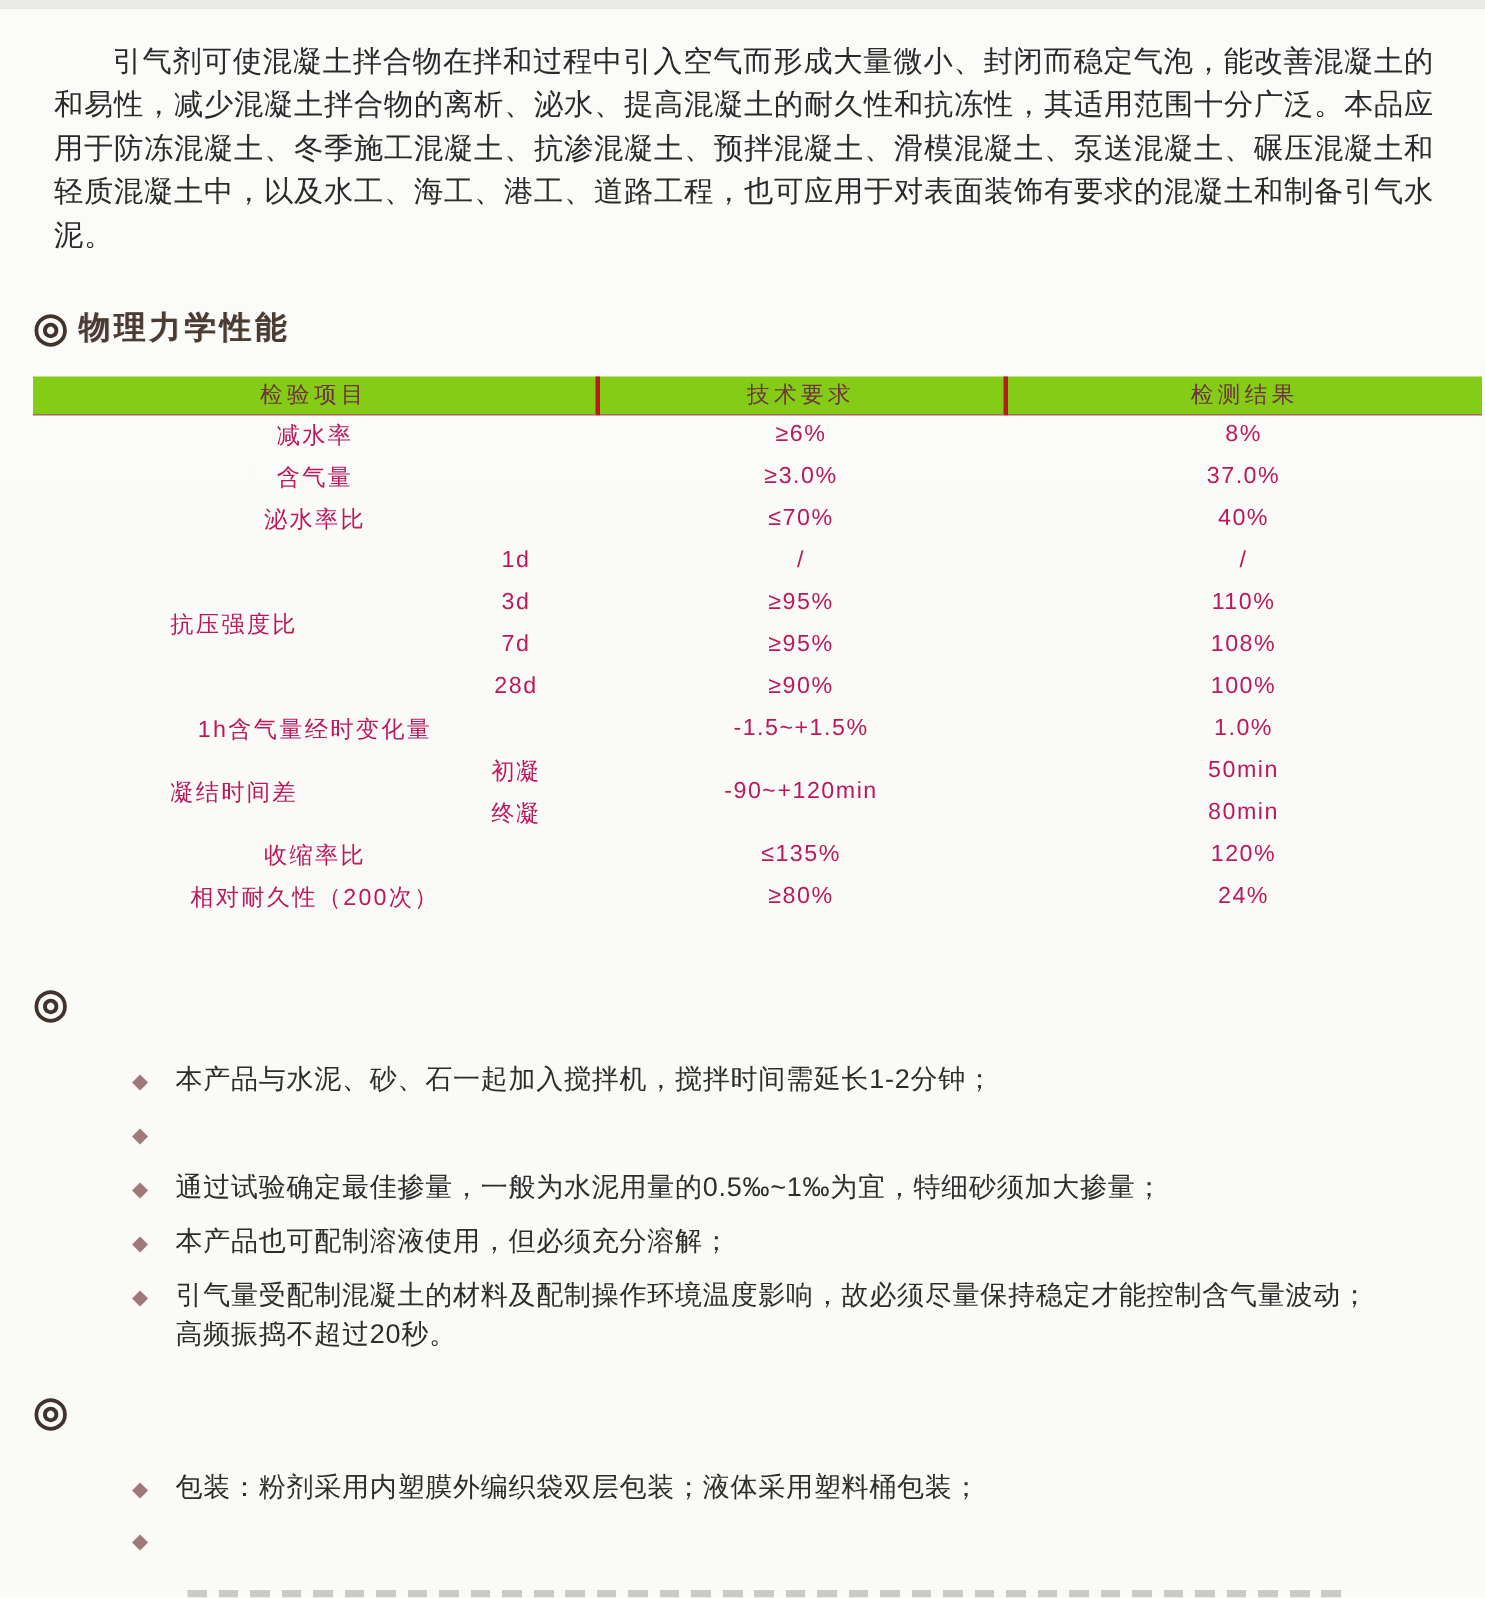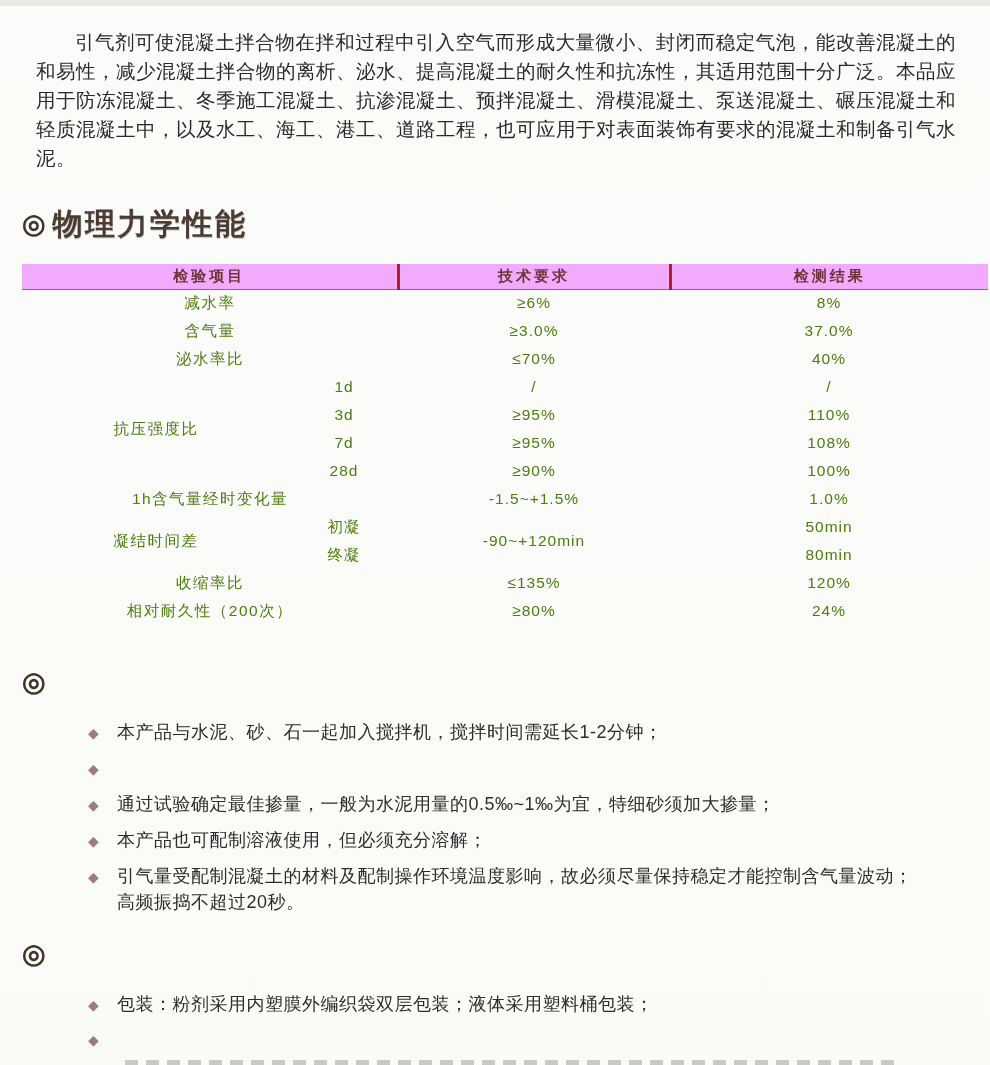--- a/index.html
+++ b/index.html
@@ -19,72 +19,73 @@
   }
   
   .intro {
     margin: 22px 34px 0 36px;
     font-size: 19.5px;
     line-height: 29px;
     letter-spacing: 0.5px;
     text-align: justify;
     text-indent: 2em;
     color: #2a2a2a;
+    font-family: Liberation Mono, monospace;
   }
   
   .section-heading {
     display: flex;
     align-items: center;
     margin-left: 22px;
     font-weight: bold;
     color: #4a3b33;
   }
   .section-heading .marker {
     font-size: 27px;
     line-height: 1;
     margin-right: 7px;
     color: #3f332c;
   }
   .section-heading .title {
-    font-size: 30px;
+    font-size: 21px;
     letter-spacing: 2.5px;
     text-shadow: 0.5px 0.5px 0 rgba(90,70,60,0.35);
   }
   .h1 { margin-top: 31px; }
   .h2 { margin-top: 44px; }
   .h3 { margin-top: 26px; }
   
   table.props {
     margin: 19px 0 0 22px;
     width: 966px;
     border-collapse: collapse;
     table-layout: fixed;
   }
   table.props col.c-item  { width: 268px; }
   table.props col.c-age   { width: 108px; }
   table.props col.c-req   { width: 272px; }
   table.props col.c-res   { width: 318px; }
   table.props th {
     height: 25px;
-    background: #f0abfc;
+    background: #84cc16;
     color: #6e333b;
     font-size: 15px;
-    font-weight: bold;
+    font-weight: normal;
     letter-spacing: 3px;
     text-align: center;
     vertical-align: middle;
     border-bottom: 1px solid #a9626b;
   }
   table.props th + th { border-left: 3px solid #b91c1c; }
   table.props td {
     height: 28px;
     text-align: center;
     vertical-align: middle;
     font-size: 15.5px;
-    color: #4d7c0f;
+    color: #be185d;
     letter-spacing: 1px;
   }
   table.props td.item-label { letter-spacing: 1.5px; }
   
   .bullet-list { margin: 23px 35px 0 88px; list-style: none; }
   .bullet-list li {
     display: flex;
     align-items: flex-start;
     margin-bottom: 9px;
     font-size: 18px;

